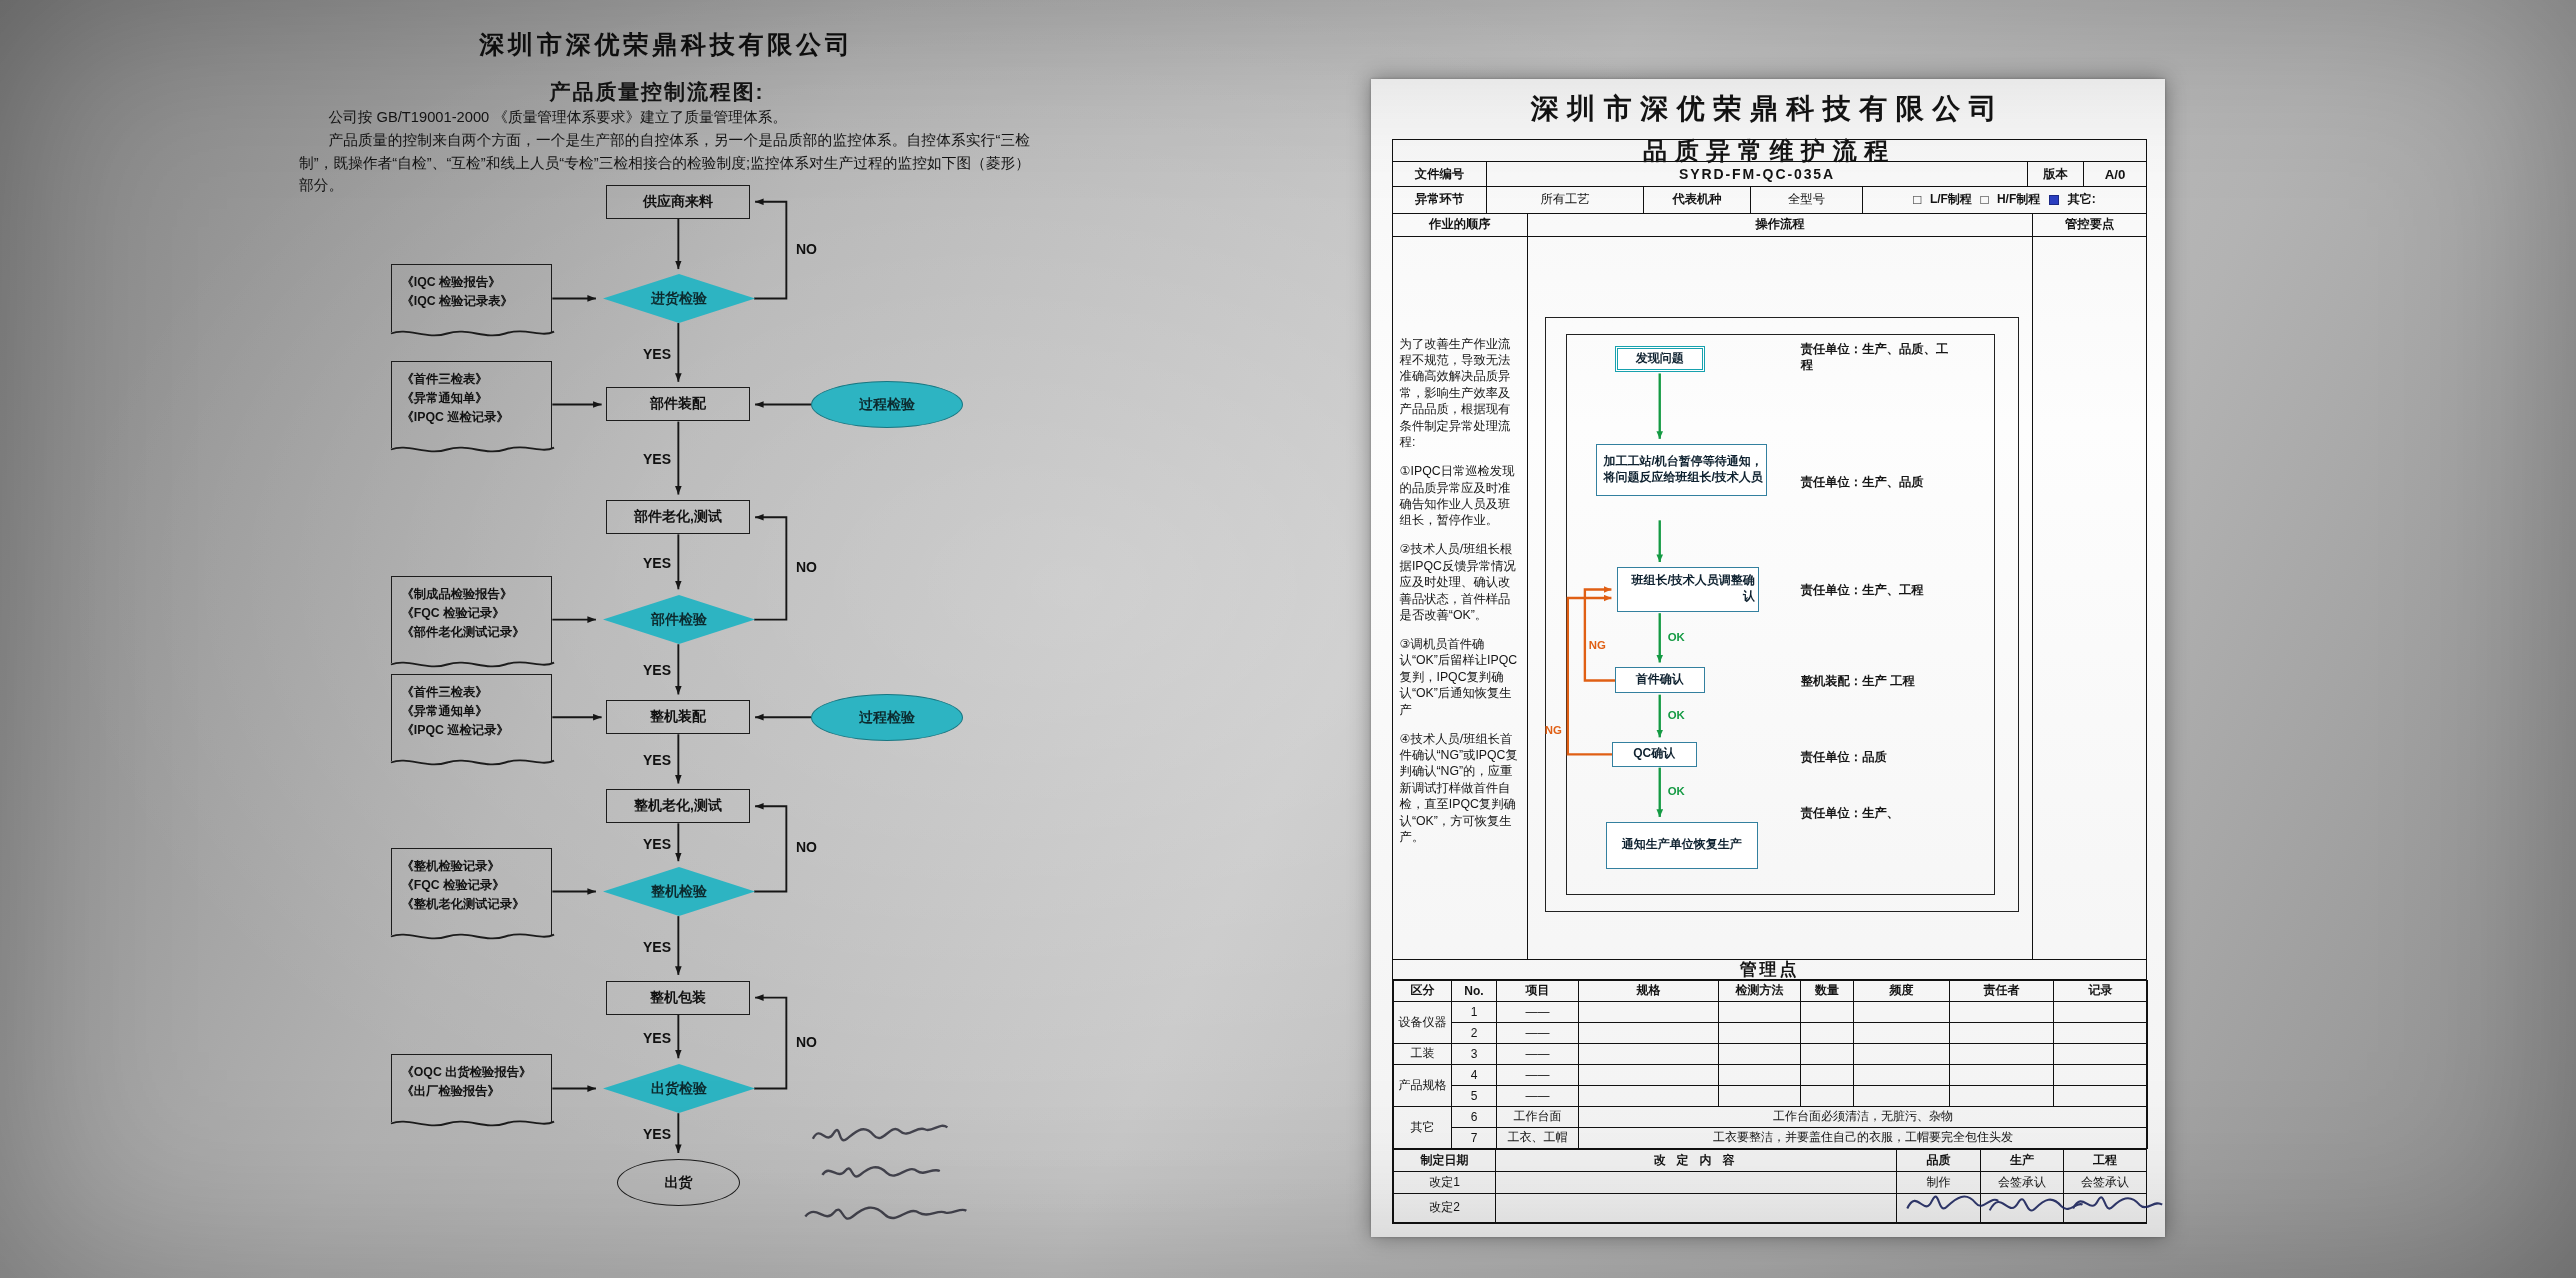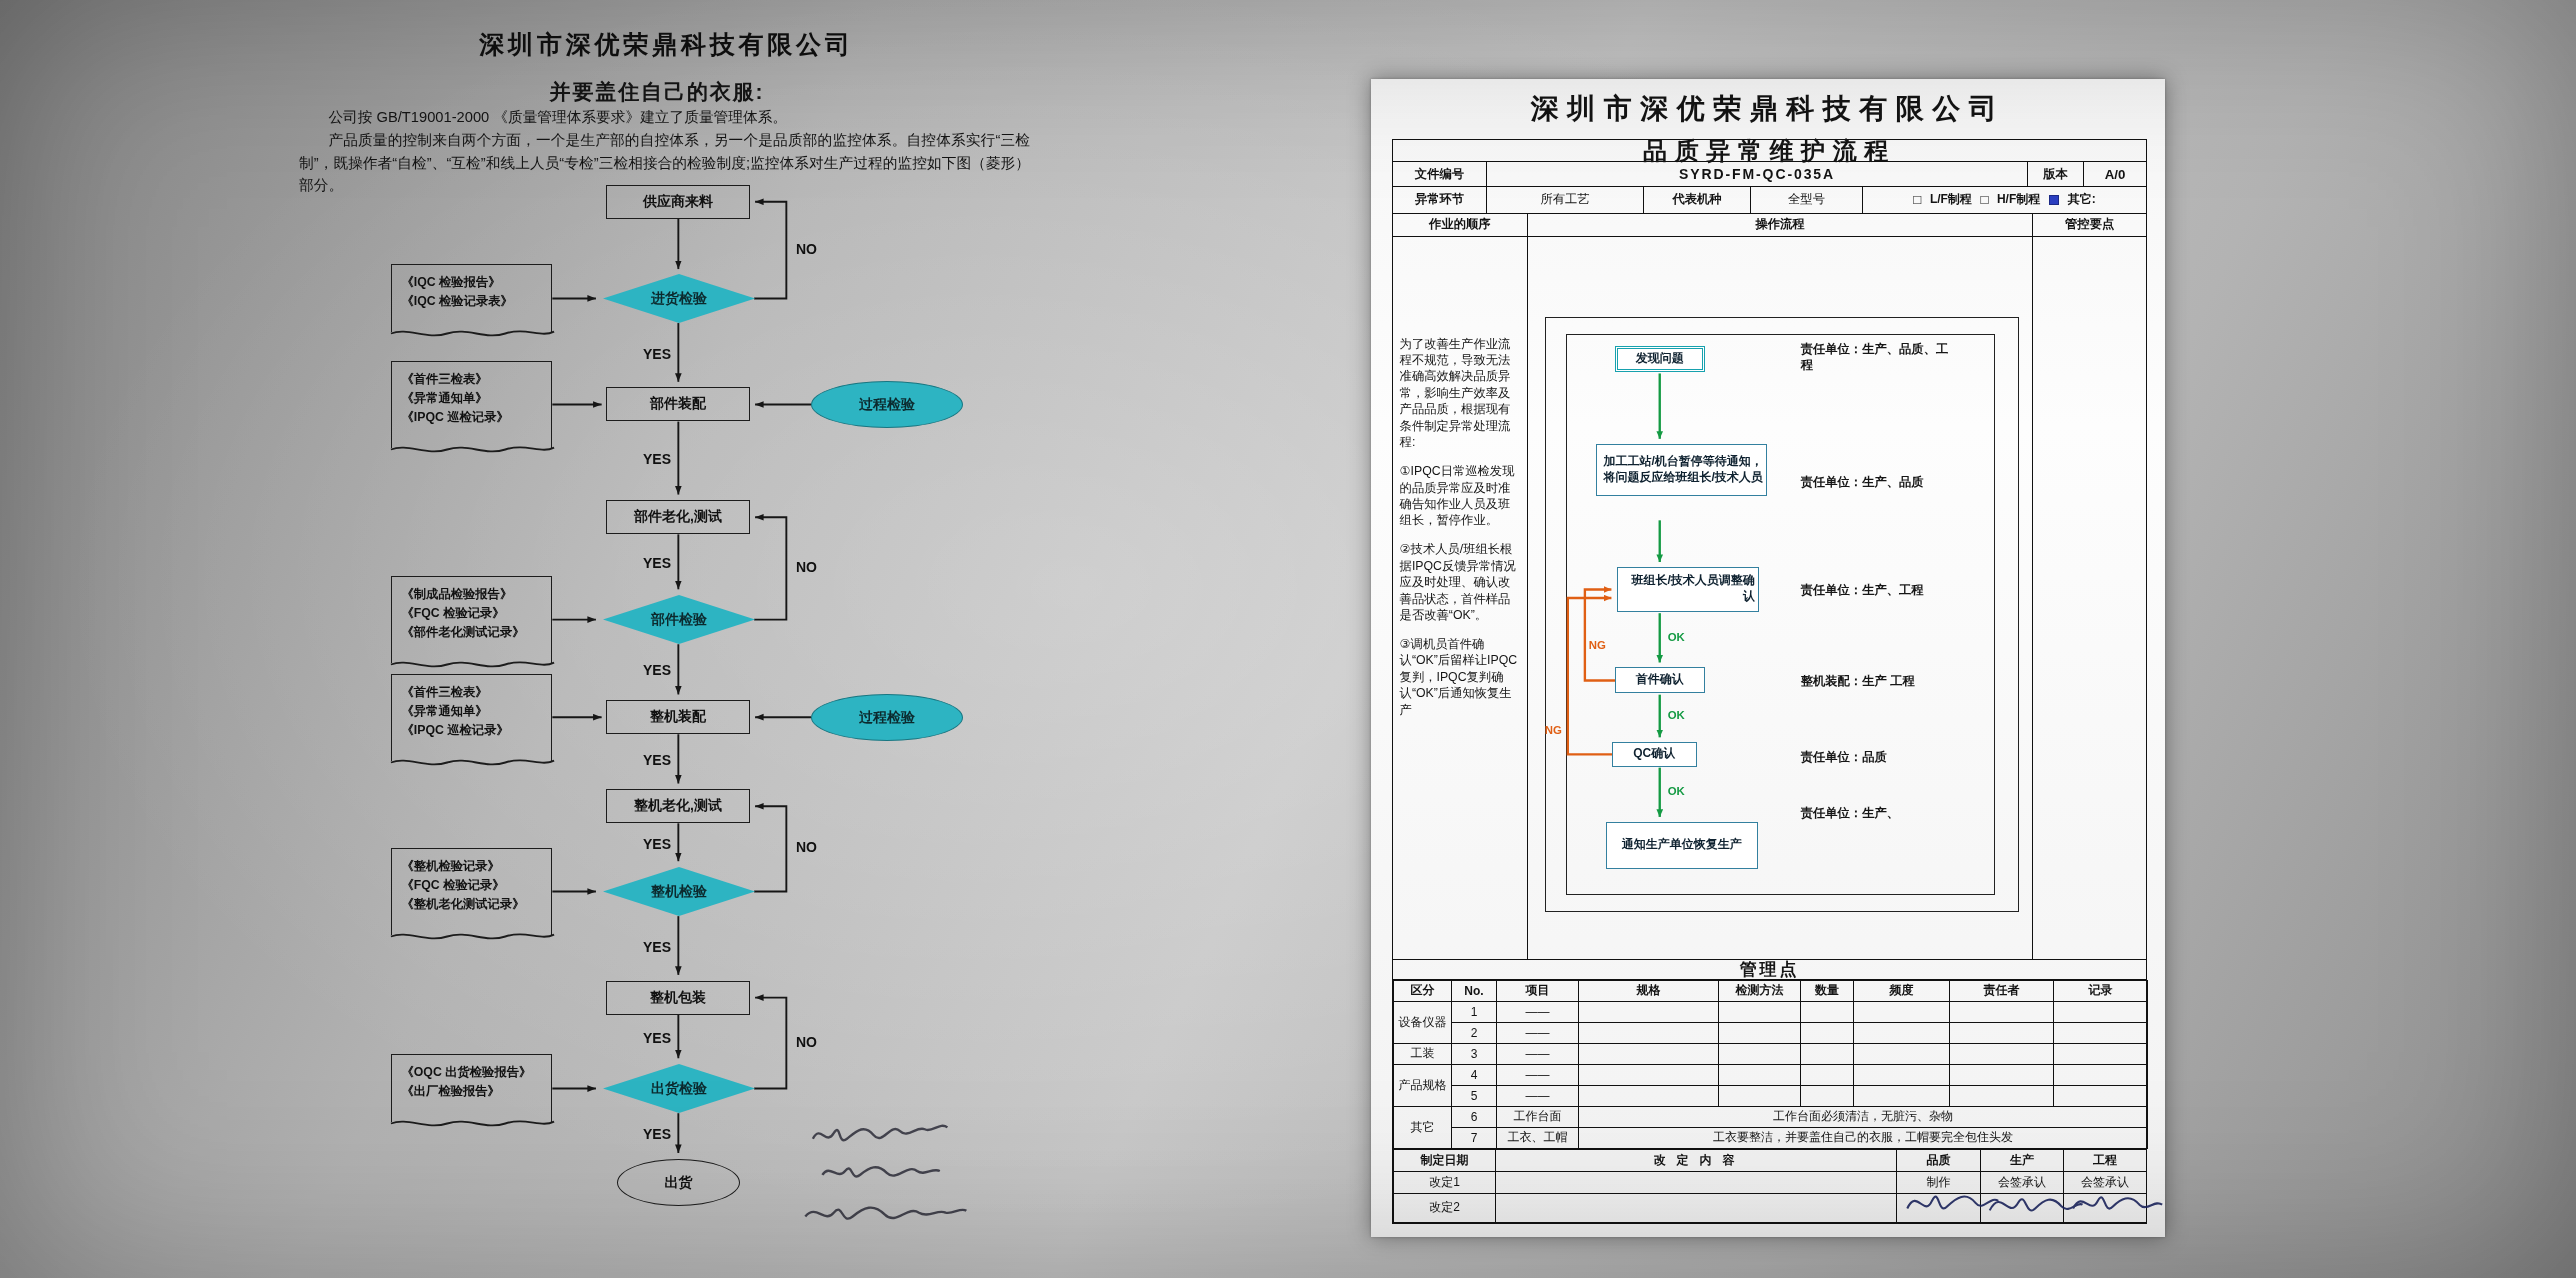--- a/index.html
+++ b/index.html
@@ -123,21 +123,21 @@
       <path d="M583,1149 L629,1149"></path>
     </g>
     <g stroke="#33333f" stroke-width="2.5" fill="none" opacity="0.88">
       <path d="M858,1202 c8,-16 14,8 22,-6 c8,-12 4,14 14,6 c10,-8 18,-16 28,-4 c10,12 18,-14 28,-4 c8,8 18,-6 26,-2 c8,4 16,-8 24,-2"></path>
       <path d="M868,1240 c8,-12 16,6 24,-4 c8,-10 6,12 16,4 c10,-8 18,-12 28,-2 c10,10 22,-10 32,-2 c8,6 16,-4 24,0"></path>
       <path d="M850,1284 c12,-14 20,8 30,-4 c10,-12 8,14 20,4 c12,-10 22,-14 34,-2 c12,12 24,-10 36,-2 c10,6 20,-4 28,0 c8,2 16,-6 22,-2"></path>
     </g>
   </svg>
 
   <div class="l-title">深圳市深优荣鼎科技有限公司</div>
-  <div class="l-subtitle">并要盖住自己的衣服:</div>
+  <div class="l-subtitle">产品质量控制流程图:</div>
   <div class="l-intro">
     <p>公司按 GB/T19001-2000 《质量管理体系要求》建立了质量管理体系。</p>
     <p>产品质量的控制来自两个方面，一个是生产部的自控体系，另一个是品质部的监控体系。自控体系实行“三检制”，既操作者“自检”、“互检”和线上人员“专检”三检相接合的检验制度;监控体系对生产过程的监控如下图（菱形）部分。</p>
   </div>
 
   <div class="lbox" style="left:606px;top:185px;width:144px;height:34px">供应商来料</div>
   <div class="ldiamond" style="left:603px;top:274px;width:152px;height:49px">
     <span>进货检验</span>
     </div>
   <div class="lbox" style="left:606px;top:387px;width:144px;height:34px">部件装配</div>
@@ -252,20 +252,21 @@
         <div class="fc lbl" style="width:507px">操作流程</div>
         <div class="fc lbl" style="width:113px">管控要点</div>
       </div>
 
       <div class="fr body-row">
         <div class="fc seq-cell">
           <p>为了改善生产作业流程不规范，导致无法准确高效解决品质异常，影响生产效率及产品品质，根据现有条件制定异常处理流程:</p>
           <p>①IPQC日常巡检发现的品质异常应及时准确告知作业人员及班组长，暂停作业。</p>
           <p>②技术人员/班组长根据IPQC反馈异常情况应及时处理、确认改善品状态，首件样品是否改善“OK”。</p>
           <p>③调机员首件确认“OK”后留样让IPQC复判，IPQC复判确认“OK”后通知恢复生产</p>
+          <p>④技术人员/班组长首件确认“NG”或IPQC复判确认“NG”的，应重新调试打样做首件自检，直至IPQC复判确认“OK”，方可恢复生产。</p>
         </div>
 
         <div class="fc flow-cell">
           <div class="rect-outline" style="left:17px;top:80px;width:474px;height:595px"></div>
           <div class="rect-outline" style="left:38px;top:97px;width:429px;height:561px"></div>
 
           <svg style="position:absolute;left:0;top:0" width="507" height="723" viewBox="0 0 535 763">
             <defs>
               <marker id="mkg" markerUnits="userSpaceOnUse" markerWidth="9" markerHeight="8" refX="8" refY="3.5" orient="auto">
                 <path d="M0,0 L8,3.5 L0,7 Z" fill="#149a43"></path>

